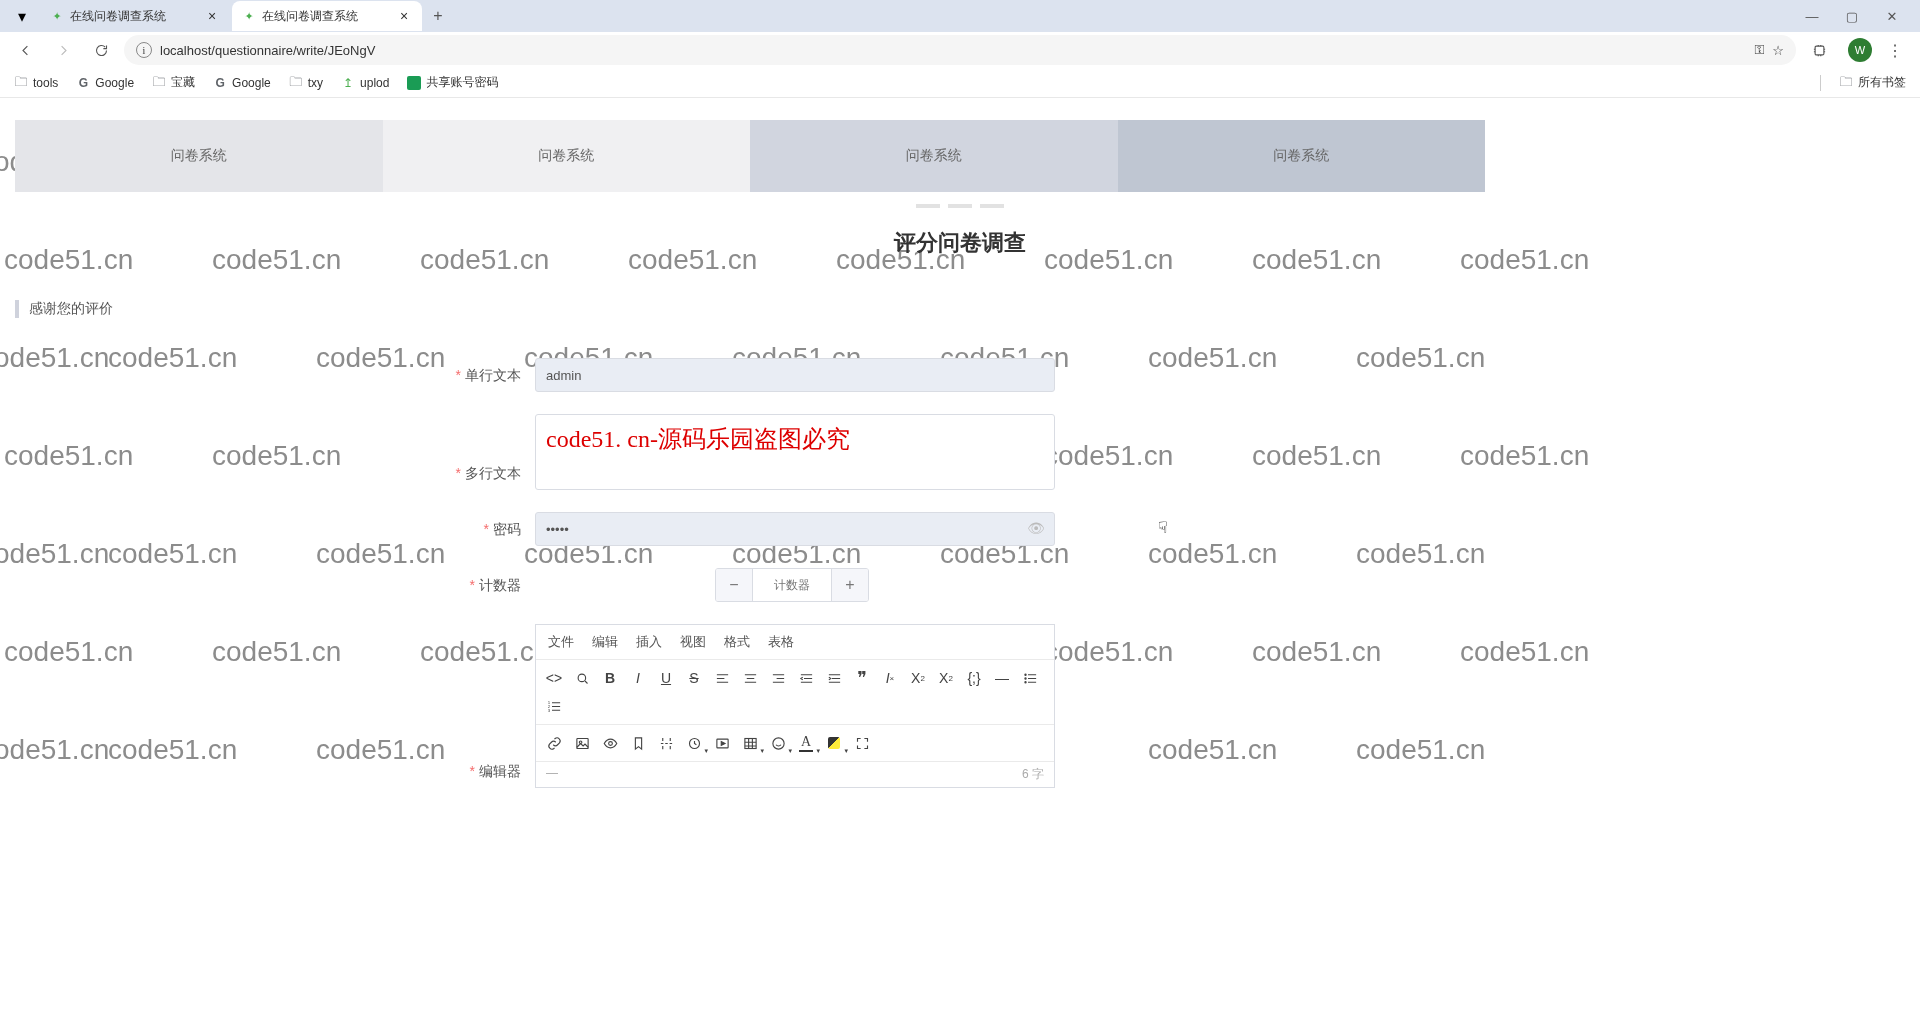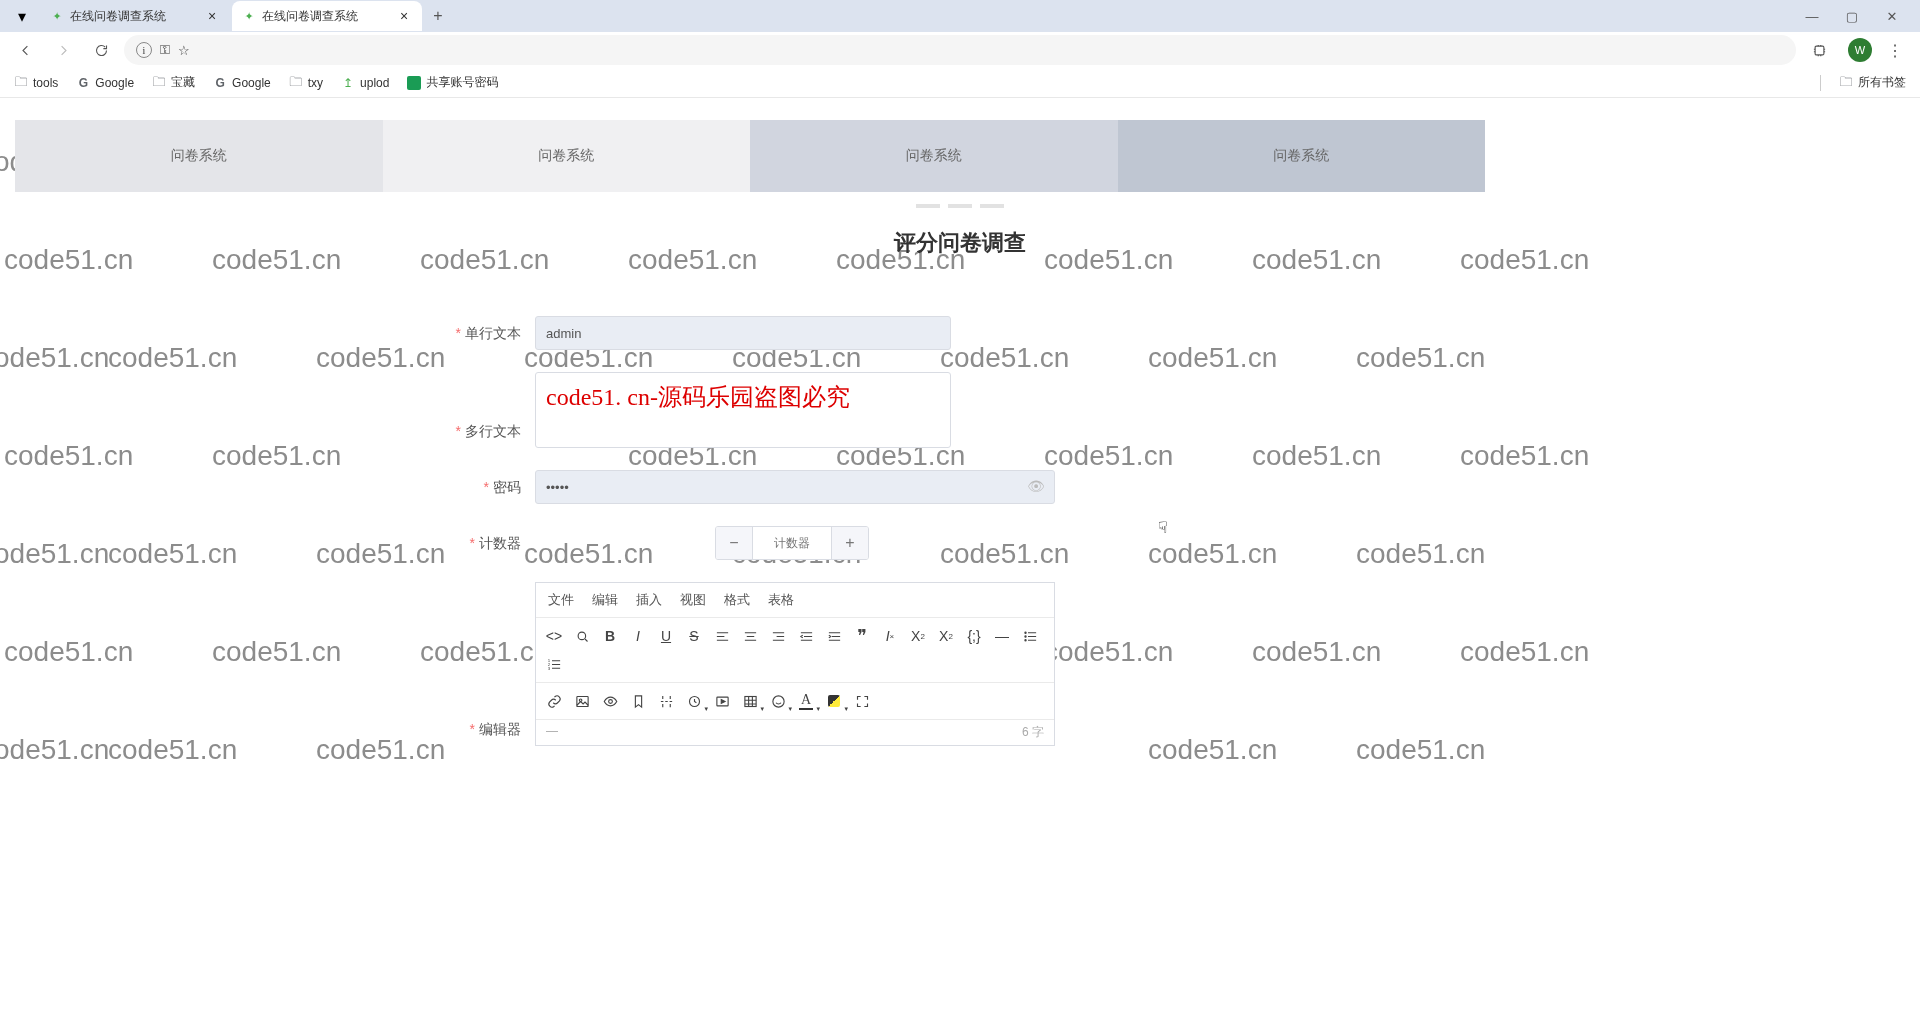--- a/index.html
+++ b/index.html
@@ -65,21 +65,21 @@
     .section-text { font-size: 14px; color: #555; }
 
     
     .form-area { padding: 40px 0 0 0; max-width: 1060px; margin-left: 380px; }
     .form-row { display: flex; align-items: flex-end; margin-bottom: 22px; }
     .form-label { width: 140px; text-align: right; padding-right: 14px; font-size: 14px; color: #555; line-height: 34px; }
     .form-label .req { color: #f56c6c; margin-right: 4px; }
     .form-control { flex: 1; }
 
     .text-input, .textarea-input, .password-wrap input {
-      width: 416px; border: 1px solid #d9dce3; border-radius: 3px; padding: 8px 10px;
+      width: 520px; border: 1px solid #d9dce3; border-radius: 3px; padding: 8px 10px;
       font-size: 13px; color: #555; background: #e9edf4;
     }
     .text-input { height: 34px; }
     .textarea-input { height: 76px; resize: both; background: #fff; }
     .textarea-content { color: #d00; font-size: 24px; font-family: "SimSun", serif; }
     .password-wrap { position: relative; width: 520px; }
     .password-wrap input { width: 100%; height: 34px; }
     .eye-icon { position: absolute; right: 10px; top: 8px; color: #bbb; font-size: 14px; }
 
     
@@ -197,20 +197,21 @@
           <path d="M9 5l7 7-7 7"></path>
         </svg>
     </div>
     <div class="nav-btn">
       <svg class="ic" viewBox="0 0 24 24">
           <path d="M20 12a8 8 0 1 1-2.3-5.6M20 4v5h-5"></path>
         </svg>
     </div>
     <div class="url-field">
       <span class="site-info">i</span>
+      <span class="url-text">localhost/questionnaire/write/JEoNgV</span>
       <span>⚿</span>
       <span>☆</span>
     </div>
     <div class="addr-icon">
       <svg class="ic" viewBox="0 0 24 24">
           <rect x="5" y="5" width="14" height="14" rx="2"></rect>
           <path d="M10 3v2M14 3v2M10 19v2M14 19v2M3 10h2M3 14h2M19 10h2M19 14h2"></path>
         </svg>
     </div>
     <div class="avatar">
@@ -275,20 +276,24 @@
   </div>
 
   <div class="mini-indicator">
     <div class="mini-bar"></div>
     <div class="mini-bar"></div>
     <div class="mini-bar"></div>
   </div>
 
   <h1 class="survey-title">评分问卷调查</h1>
 
+  <div class="section-row">
+    <div class="section-bar"></div>
+    <div class="section-text">感谢您的评价</div>
+  </div>
 
   <div class="form-area">
 
     <div class="form-row">
       <div class="form-label"><span class="req">*</span><span>单行文本</span></div>
       <div class="form-control">
         <input class="text-input" type="text" value="admin" style="">
       </div>
     </div>
 

